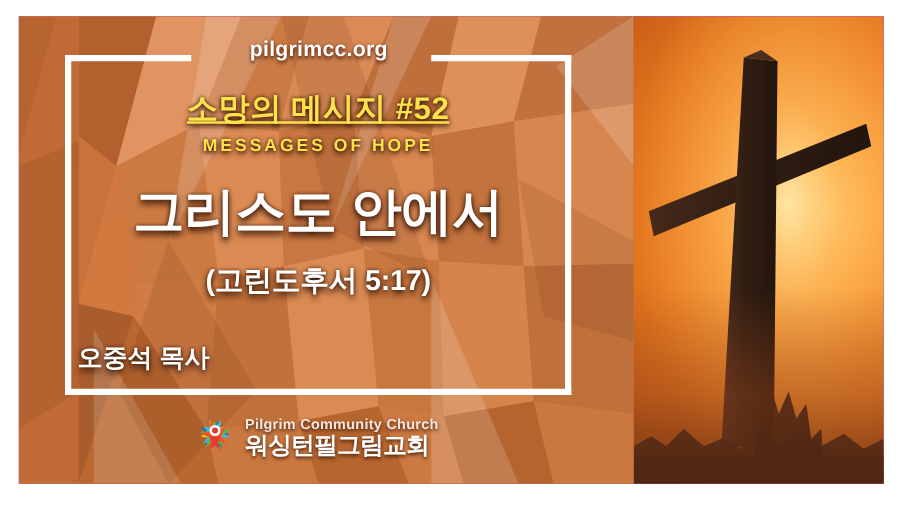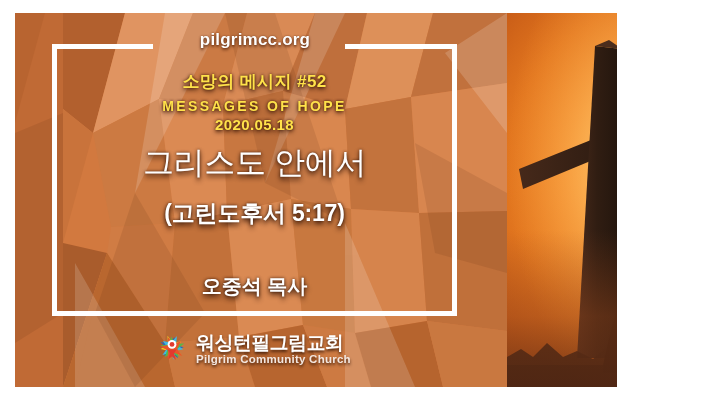--- a/index.html
+++ b/index.html
@@ -11,21 +11,21 @@
   }
   #slide {
     position:relative;
     width:720px; height:405px;
     background:#ffffff;
   }
   
   #canvas {
     position:absolute;
     left:15px; top:13px;
-    width:602px; height:374px;
+    width:692px; height:374px;
     overflow:hidden;
     background:#a21caf;
   }
   
   #poly-panel {
     position:absolute;
     left:0; top:0;
     width:492px; height:374px;
     overflow:hidden;
     background:#d2793f;
@@ -64,54 +64,55 @@
     text-align:center;
     font-size:17px; font-weight:bold; color:#ffffff;
     letter-spacing:.2px;
     text-shadow:0 2px 3px rgba(70,25,5,.75), 0 0 2px rgba(70,25,5,.6);
   }
   #series-block {
     position:absolute; left:47px; top:57px; width:385px;
     text-align:center;
   }
   #series-title {
-    font-size:17px; font-weight:bold; color:#ffe24a;
+    font-size:25px; font-weight:bold; color:#ffe24a;
     letter-spacing:.4px;
     text-shadow:0 2px 4px rgba(50,18,4,.9), 0 0 3px rgba(50,18,4,.85);
+    text-decoration:underline;
   }
   #series-sub {
     margin-top:5px;
     font-size:14px; font-weight:bold; color:#ffe24a;
     letter-spacing:2.4px;
     text-shadow:0 2px 4px rgba(50,18,4,.9), 0 0 3px rgba(50,18,4,.85);
   }
   #series-date {
     margin-top:2px;
     font-size:15px; font-weight:bold; color:#ffe24a;
     letter-spacing:.4px;
     text-shadow:0 2px 4px rgba(50,18,4,.9), 0 0 3px rgba(50,18,4,.85);
   }
   #sermon-block {
     position:absolute; left:47px; top:132px; width:385px;
     text-align:center;
   }
   .sermon-line {
-    font-size:31px; font-weight:normal; color:#ffffff;
+    font-size:41px; font-weight:bold; color:#ffffff;
     line-height:1.18; letter-spacing:-.3px;
     text-shadow:0 3px 5px rgba(45,16,4,.92), 0 0 3px rgba(45,16,4,.8);
   }
   #sermon-ref {
     margin-top:16px;
     font-size:23px; font-weight:bold; color:#ffffff;
     letter-spacing:-.2px;
     text-shadow:0 3px 5px rgba(45,16,4,.92), 0 0 3px rgba(45,16,4,.8);
   }
   #speaker {
     position:absolute; left:47px; top:260px; width:385px;
-    text-align:center;
+    text-align:left;
     font-size:20px; font-weight:bold; color:#ffffff;
     text-shadow:0 3px 5px rgba(45,16,4,.92), 0 0 3px rgba(45,16,4,.8);
   }
 
   
   #footer-logo {
     position:absolute; left:140px; top:320px;
     display:flex; align-items:center; gap:7px;
   }
   #logo-mark { width:34px; height:32px; flex:0 0 auto; }
@@ -220,21 +221,20 @@
     <div class="frame-line" id="frame-top-right"></div>
     <div class="frame-line" id="frame-right"></div>
     <div class="frame-line" id="frame-bottom"></div>
     <div class="frame-line" id="frame-left"></div>
 
     <div id="site-url">pilgrimcc.org</div>
 
     <div id="series-block">
       <div id="series-title">소망의 메시지 #52</div>
       <div id="series-sub">MESSAGES OF HOPE</div>
-      <div id="series-date">2020.05.18</div>
     </div>
 
     <div id="sermon-block">
       <div class="sermon-line">그리스도 안에서</div>
       <div id="sermon-ref">(고린도후서 5:17)</div>
     </div>
 
     <div id="speaker">오중석 목사</div>
 
     <div id="footer-logo">
@@ -254,19 +254,19 @@
           </g>
           <g transform="rotate(128)">
             <path d="M0,-13 L2.6,-4.5 L11,-3 L4.2,1.4 L6.3,10 L0,5 L-6.3,10 L-4.2,1.4 L-11,-3 L-2.6,-4.5 Z" fill="#e8562a"></path>
           </g>
           <circle cx="0" cy="-3.6" r="4.4" fill="#ffffff"></circle>
           <circle cx="0" cy="-3.6" r="2.4" fill="#e23a2e"></circle>
           <path d="M-4.6,1.4 L4.6,1.4 L2.1,5.2 L4.0,12 L0,8.4 L-4.0,12 L-2.1,5.2 Z" fill="#e23a2e"></path>
         </g>
       </svg>
       <div id="logo-text">
+        <span id="church-name-en">Pilgrim Community Church</span>
         <span id="church-name-kr">워싱턴필그림교회</span>
-        <span id="church-name-en">Pilgrim Community Church</span>
       </div>
     </div>
 
   </div>
 </div>
 
 </body></html>

